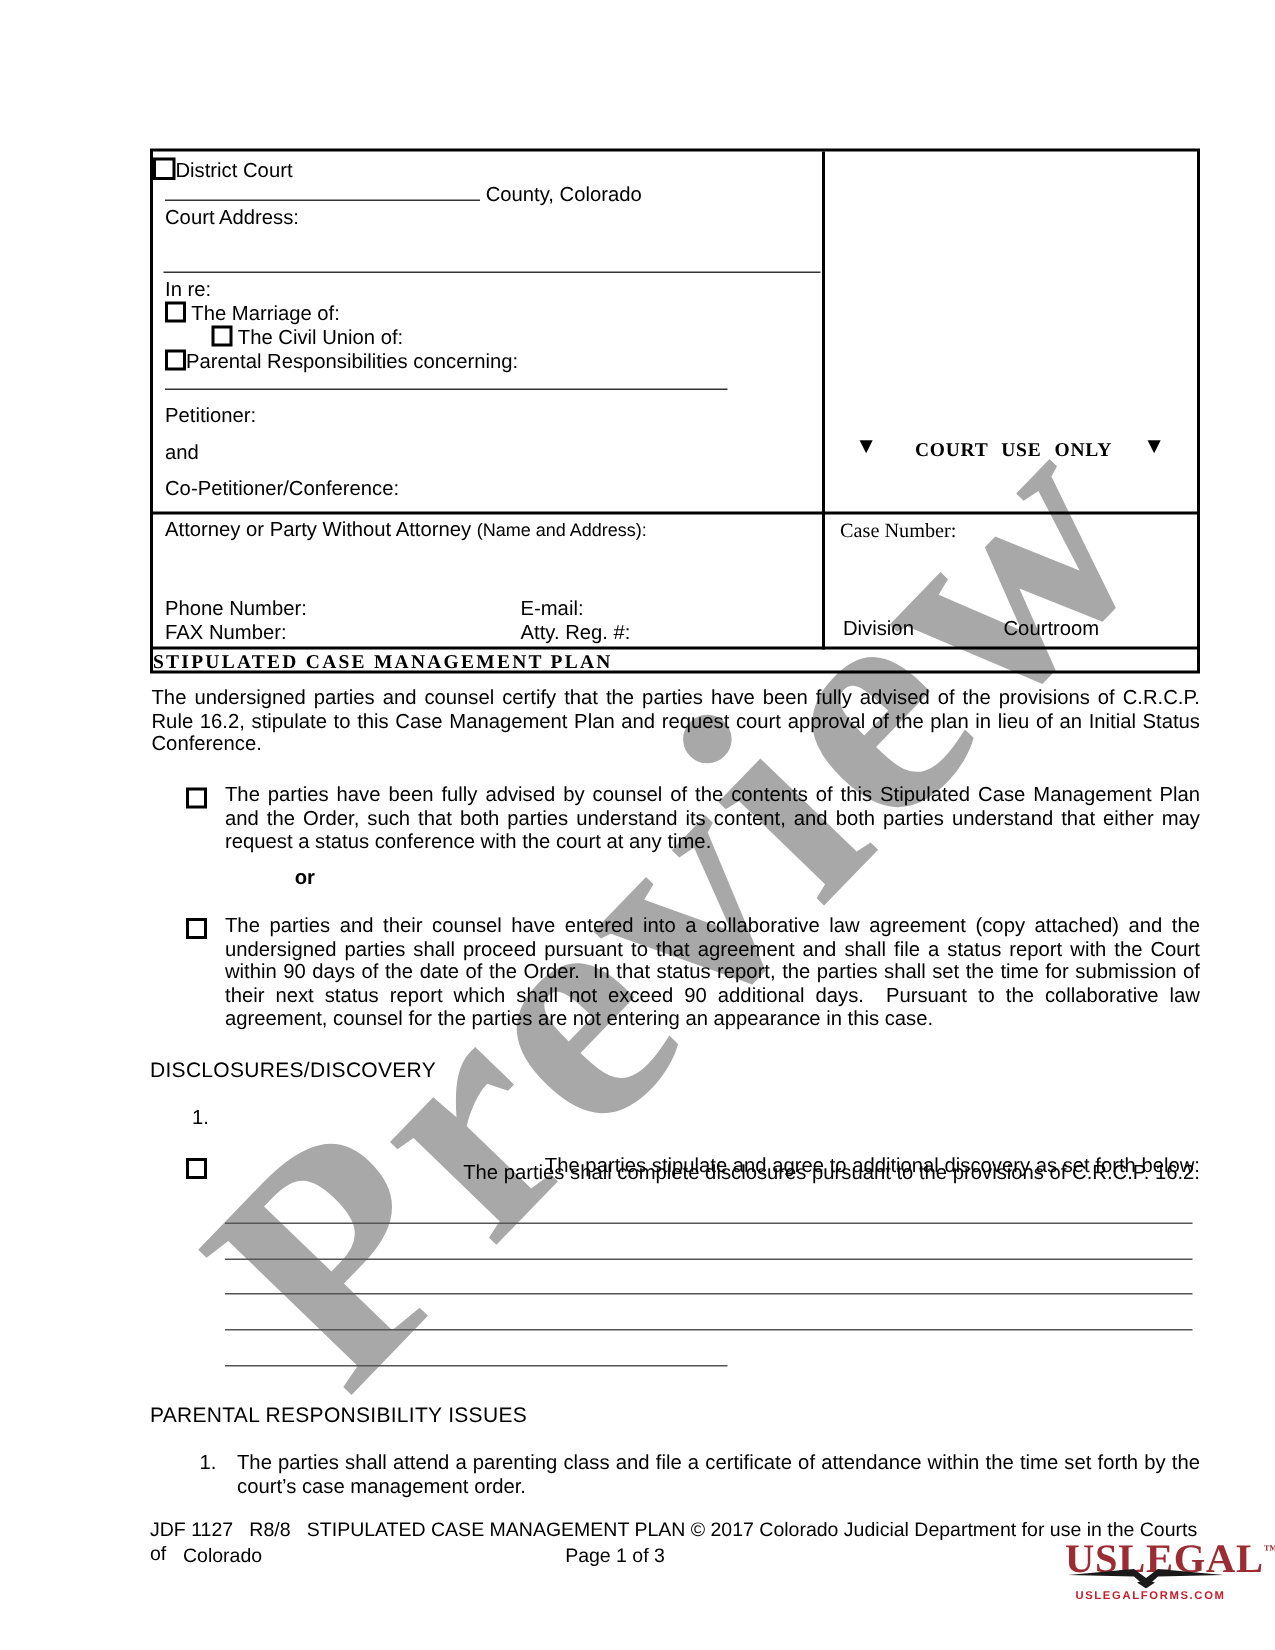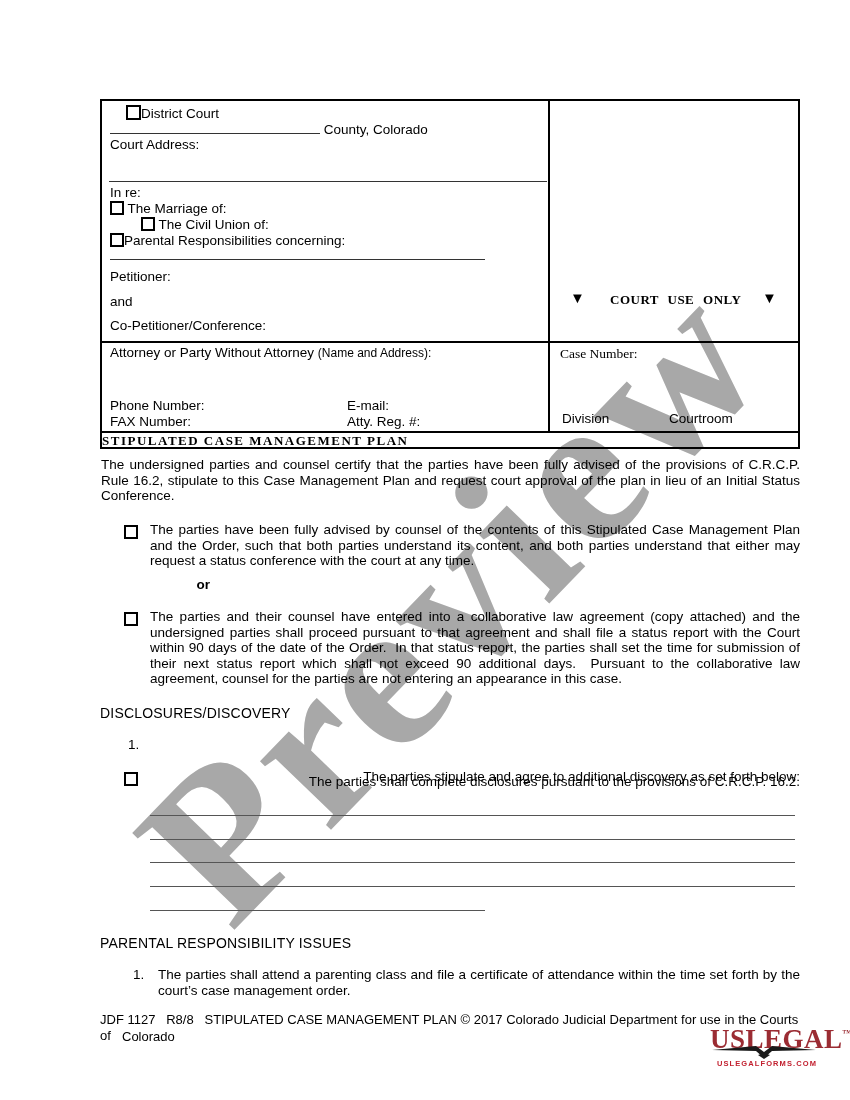--- a/index.html
+++ b/index.html
@@ -59,21 +59,21 @@
 
   <div class="watermark">Preview</div>
 
   <div class="content">
 
     <div class="ctable">
       <div class="vdiv"></div>
       <div class="hdiv1"></div>
       <div class="hdiv2"></div>
 
-      <div class="cell-line" style="left:24px;top:4px;">
+      <div class="cell-line" style="left:0;top:4px;">
         <span class="cb lg"></span><span>District Court</span>
       </div>
       <div class="cell-line" style="left:8px;top:20px;">
         <span class="blankspan"></span><span> County, Colorado</span>
       </div>
       <div class="cell-line" style="left:8px;top:36px;">Court Address:</div>
       <div class="u-line" style="left:7px;top:80px;width:438px;"></div>
 
       <div class="cell-line" style="left:8px;top:84px;">In re:</div>
       <div class="cell-line" style="left:8px;top:100px;">
@@ -134,20 +134,21 @@
     <div class="fill-line" style="left:150px;top:886px;width:645px;"></div>
     <div class="fill-line" style="left:150px;top:910px;width:335px;"></div>
 
     <div class="heading" style="left:100px;top:935px;">PARENTAL RESPONSIBILITY ISSUES</div>
 
     <div class="num" style="left:133px;top:967px;">1.</div>
     <div class="para" style="left:158px;top:967px;width:642px;">The parties shall attend a parenting class and file a certificate of attendance within the time set forth by the court’s case management order.</div>
 
     <div class="footer-line" style="left:100px;top:1012px;width:710px;">JDF 1127   R8/8   STIPULATED CASE MANAGEMENT PLAN © 2017 Colorado Judicial Department for use in the Courts of</div>
     <div class="footer-line" style="left:112px;top:1029px;margin-left:10px;">Colorado</div>
+    <div class="footer-line" style="left:100px;top:1029px;width:620px;text-align:center;">Page 1 of 3</div>
 
     <div class="logo-text"><span>USLEGAL</span><span class="logo-tm">™</span></div>
     <svg class="wings" width="104" height="13" viewBox="0 0 104 13">
       <polygon points="0,4 44,0 52,6 60,0 104,4 60,5 52,12 44,5" fill="#1a1a1a"></polygon>
       <polygon points="46,9 52,13 58,9 52,7" fill="#1a1a1a"></polygon>
     </svg>
     <div class="logo-sub">USLEGALFORMS.COM</div>
 
   </div>
 </div>

